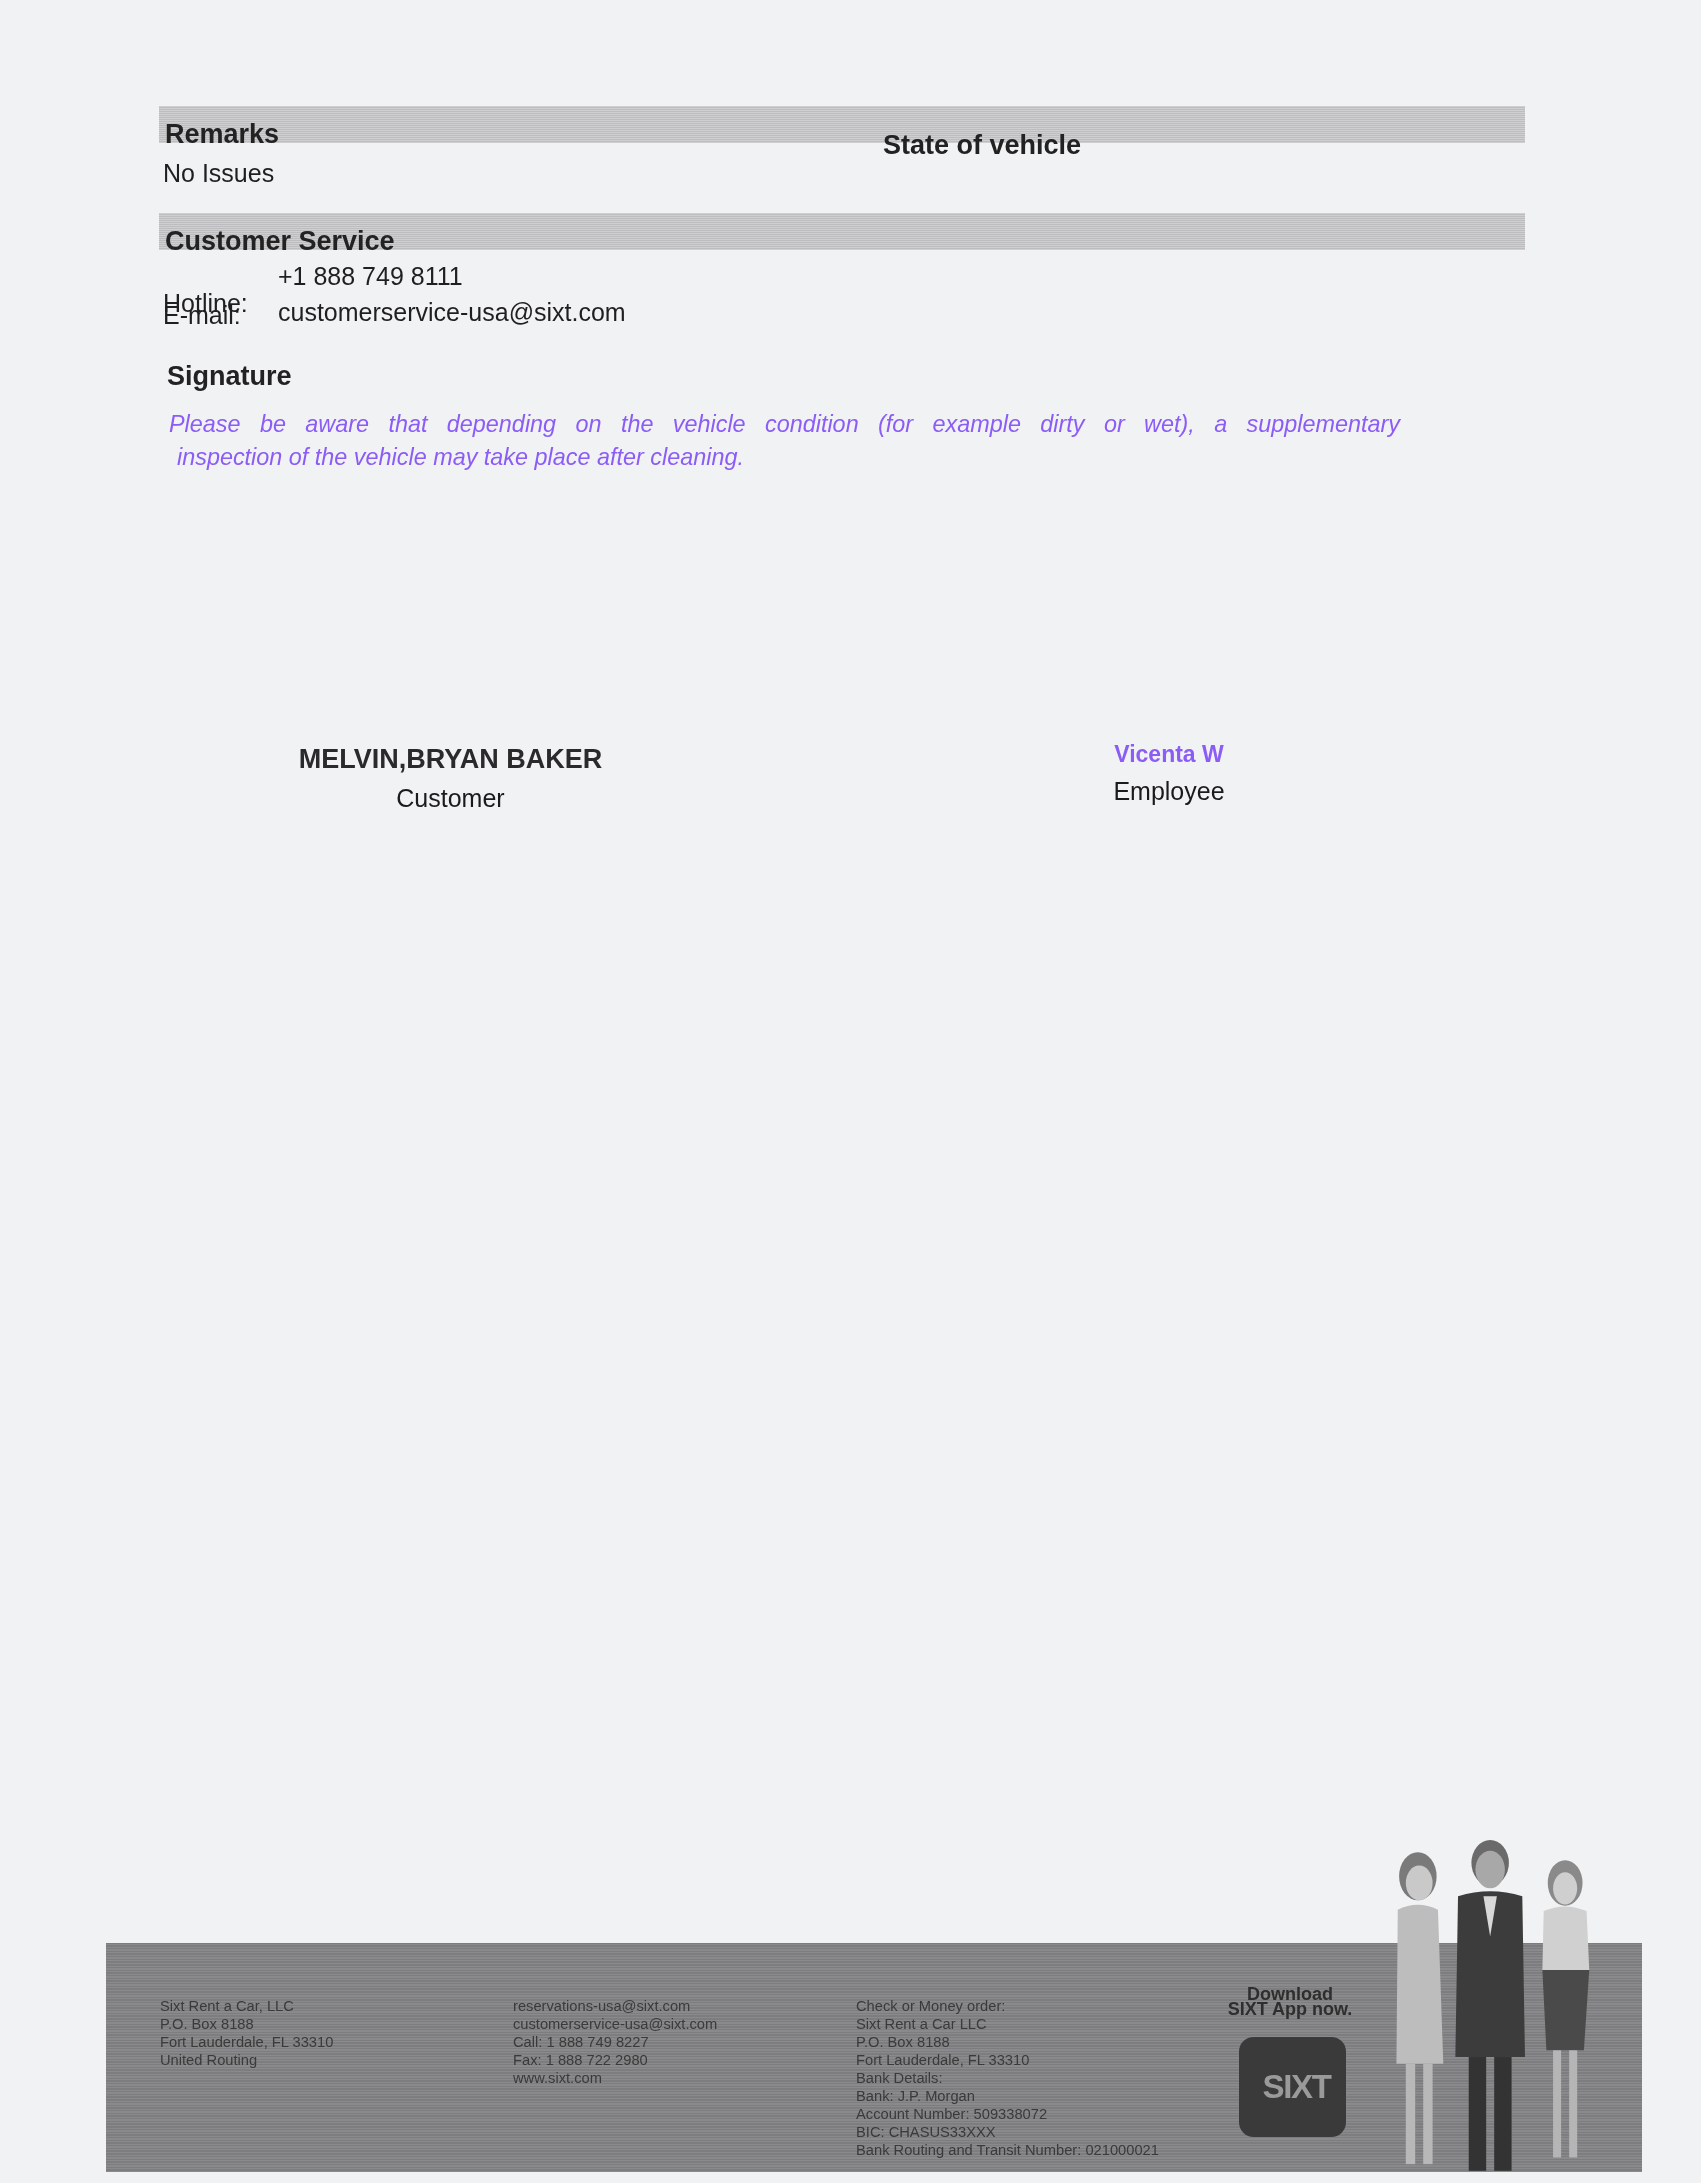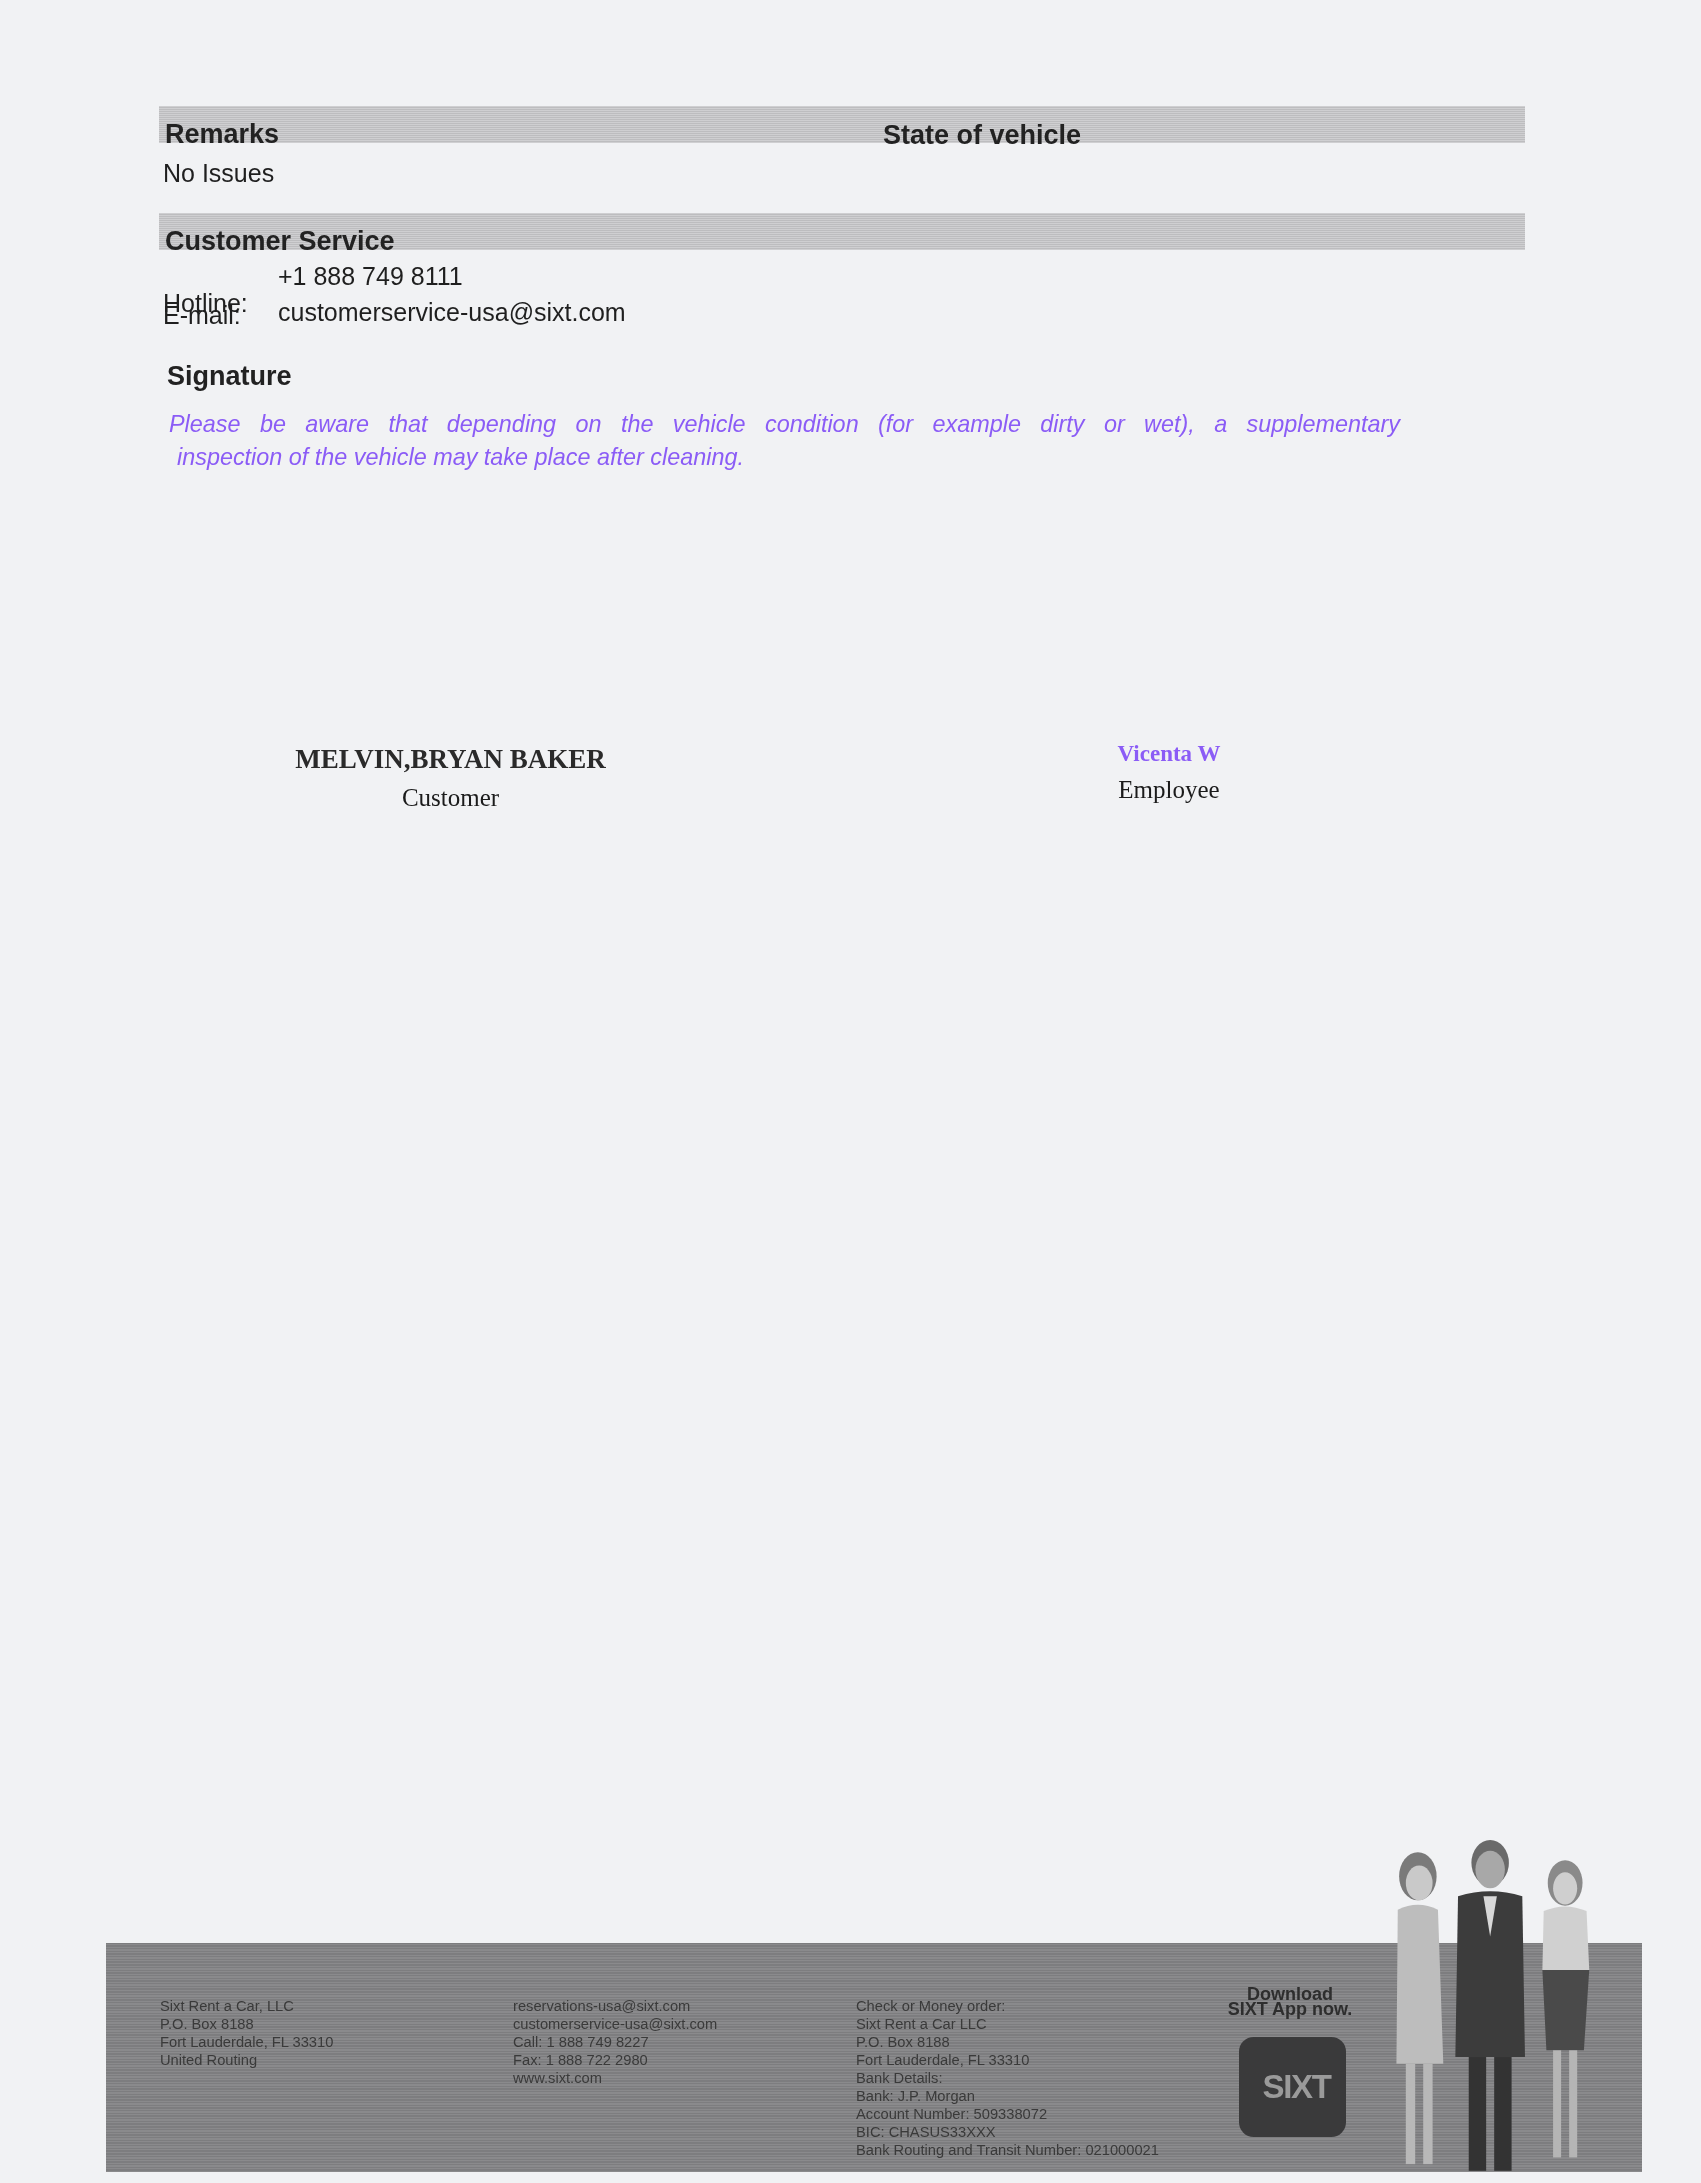--- a/index.html
+++ b/index.html
@@ -2,21 +2,21 @@
 <html style="font-size:10.7px"><head>
   <meta charset="utf-8">
   <style>
     html, body { margin: 0; padding: 0; }
     body {
       width: 1702px; height: 2183px; position: relative; overflow: hidden;
       background: #f1f2f4;
       font-family: "Liberation Sans", sans-serif;
       color: #1b1b1b;
     }
-    .abs { position: absolute; font-family: Liberation Serif, serif; }
+    .abs { position: absolute; }
     .bar {
       position: absolute; left: 159px; width: 1366px; height: 37px;
       background: repeating-linear-gradient(0deg, #cfcfd1 0px, #cfcfd1 1.3px, #bdbdbf 1.3px, #bdbdbf 2px);
     }
     .bar-title { font-size: 27px; font-weight: bold; color: #222; position: absolute; }
     .txt { font-size: 25px; position: absolute; color: #1f1f1f; }
     .italic { font-style: italic; font-size: 23.4px; color: #8b5cf6; position: absolute; }
     .center { text-align: center; }
     .footer {
       position: absolute; left: 106px; top: 1943px; width: 1536px; height: 229px;
@@ -30,21 +30,21 @@
       background: #3a3a3b; display: flex; align-items: center; justify-content: center;
       font-weight: bold; font-size: 33px; color: #9a9a9a; letter-spacing: -1.3px;
     }
     .person { position: absolute; }
   </style>
 </head>
 <body>
 
 <div class="bar" style="top:106px;"></div>
 <div class="bar-title" style="left:165px; top:119px;">Remarks</div>
-<div class="bar-title" style="left:883px; top:120px;">State of vehicle</div>
+<div class="bar-title" style="left:883px; top:130px;">State of vehicle</div>
 <div class="txt" style="left:163px; top:159px;">No Issues</div>
 
 <div class="bar" style="top:213px;"></div>
 <div class="bar-title" style="left:165px; top:226px;">Customer Service</div>
 <div class="txt" style="left:163px; top:264px;margin-top:25px;">Hotline:</div>
 <div class="txt" style="left:278px; top:262px;">+1 888 749 8111</div>
 <div class="txt" style="left:163px; top:301px;">E-mail:</div>
 <div class="txt" style="left:278px; top:298px;">customerservice-usa@sixt.com</div>
 
 <div class="bar-title" style="left:167px; top:361px;">Signature</div>

